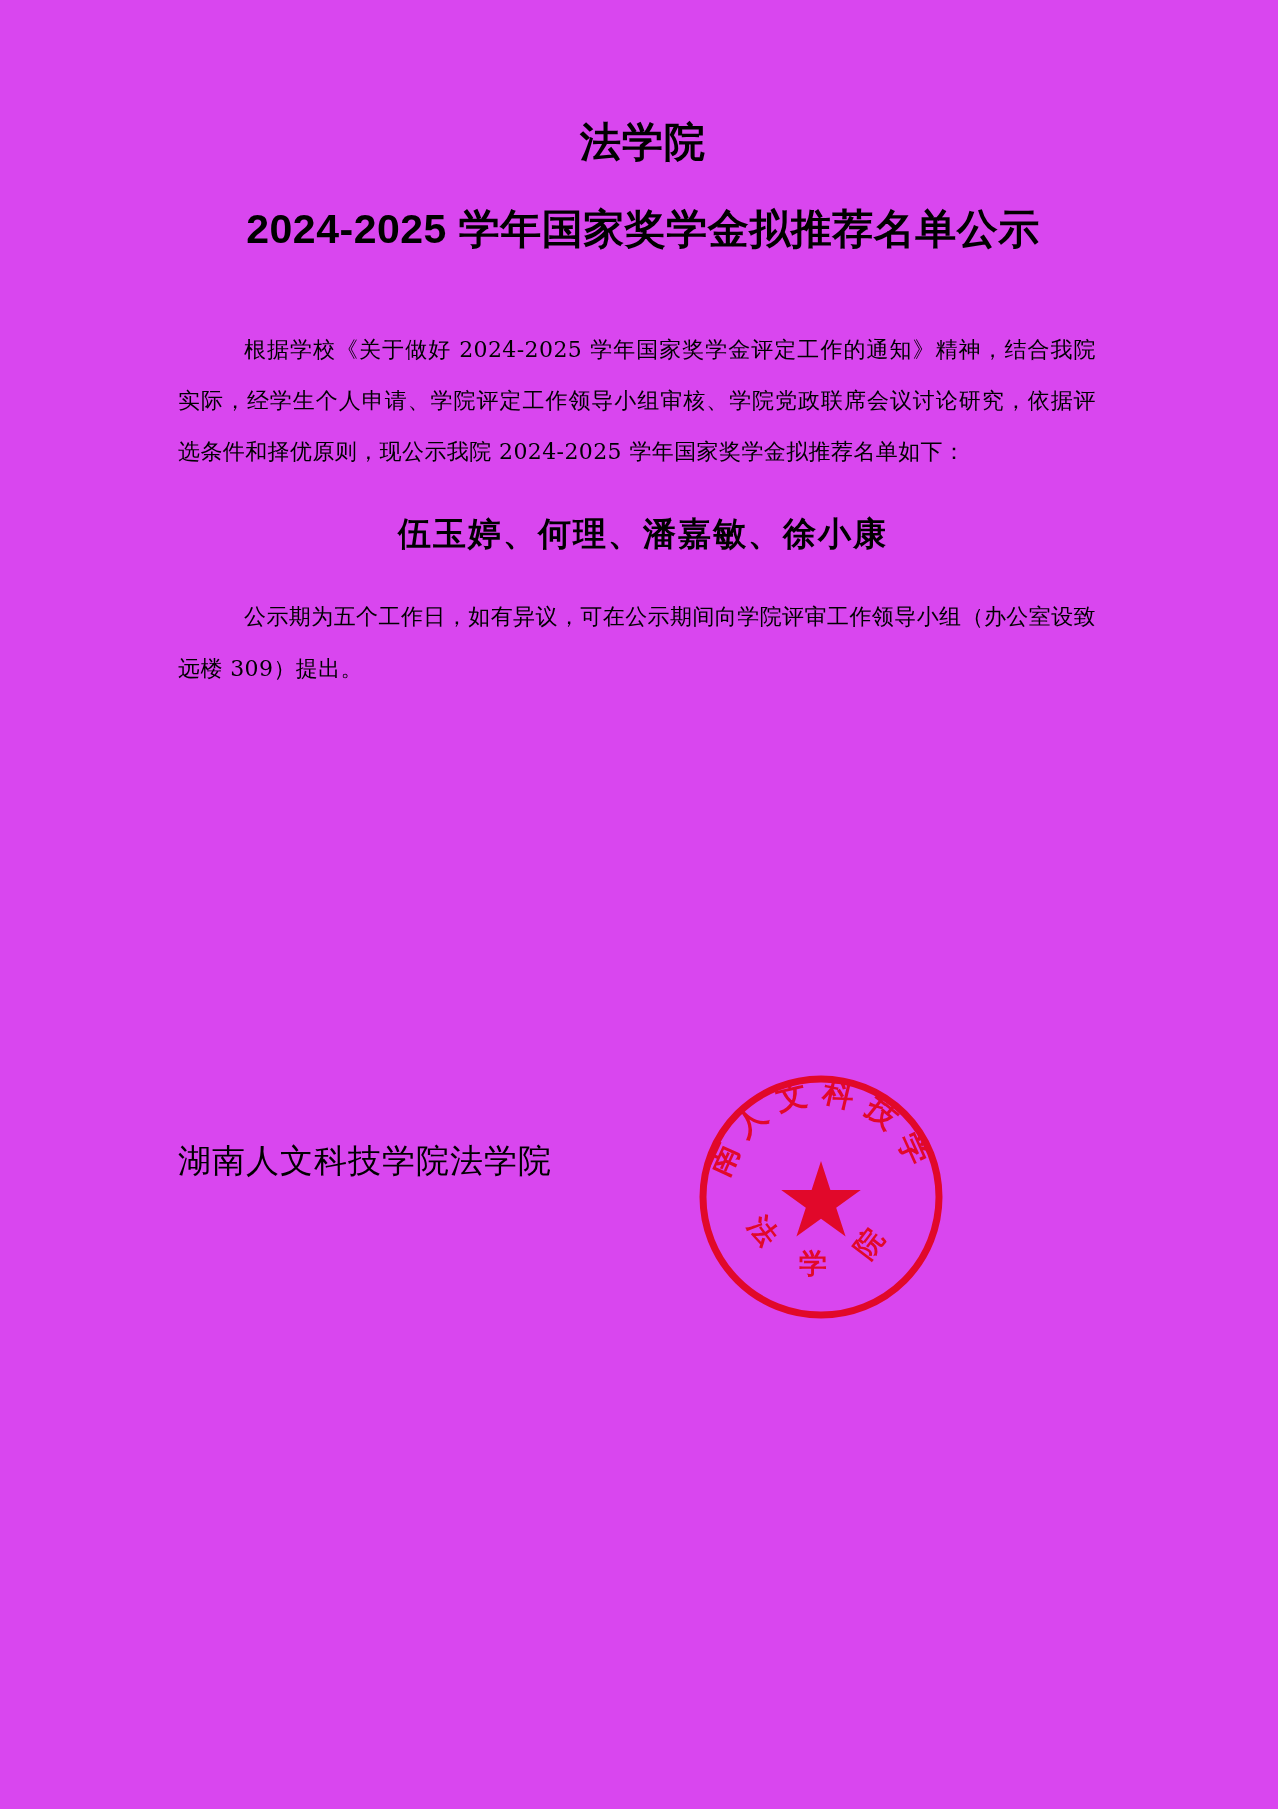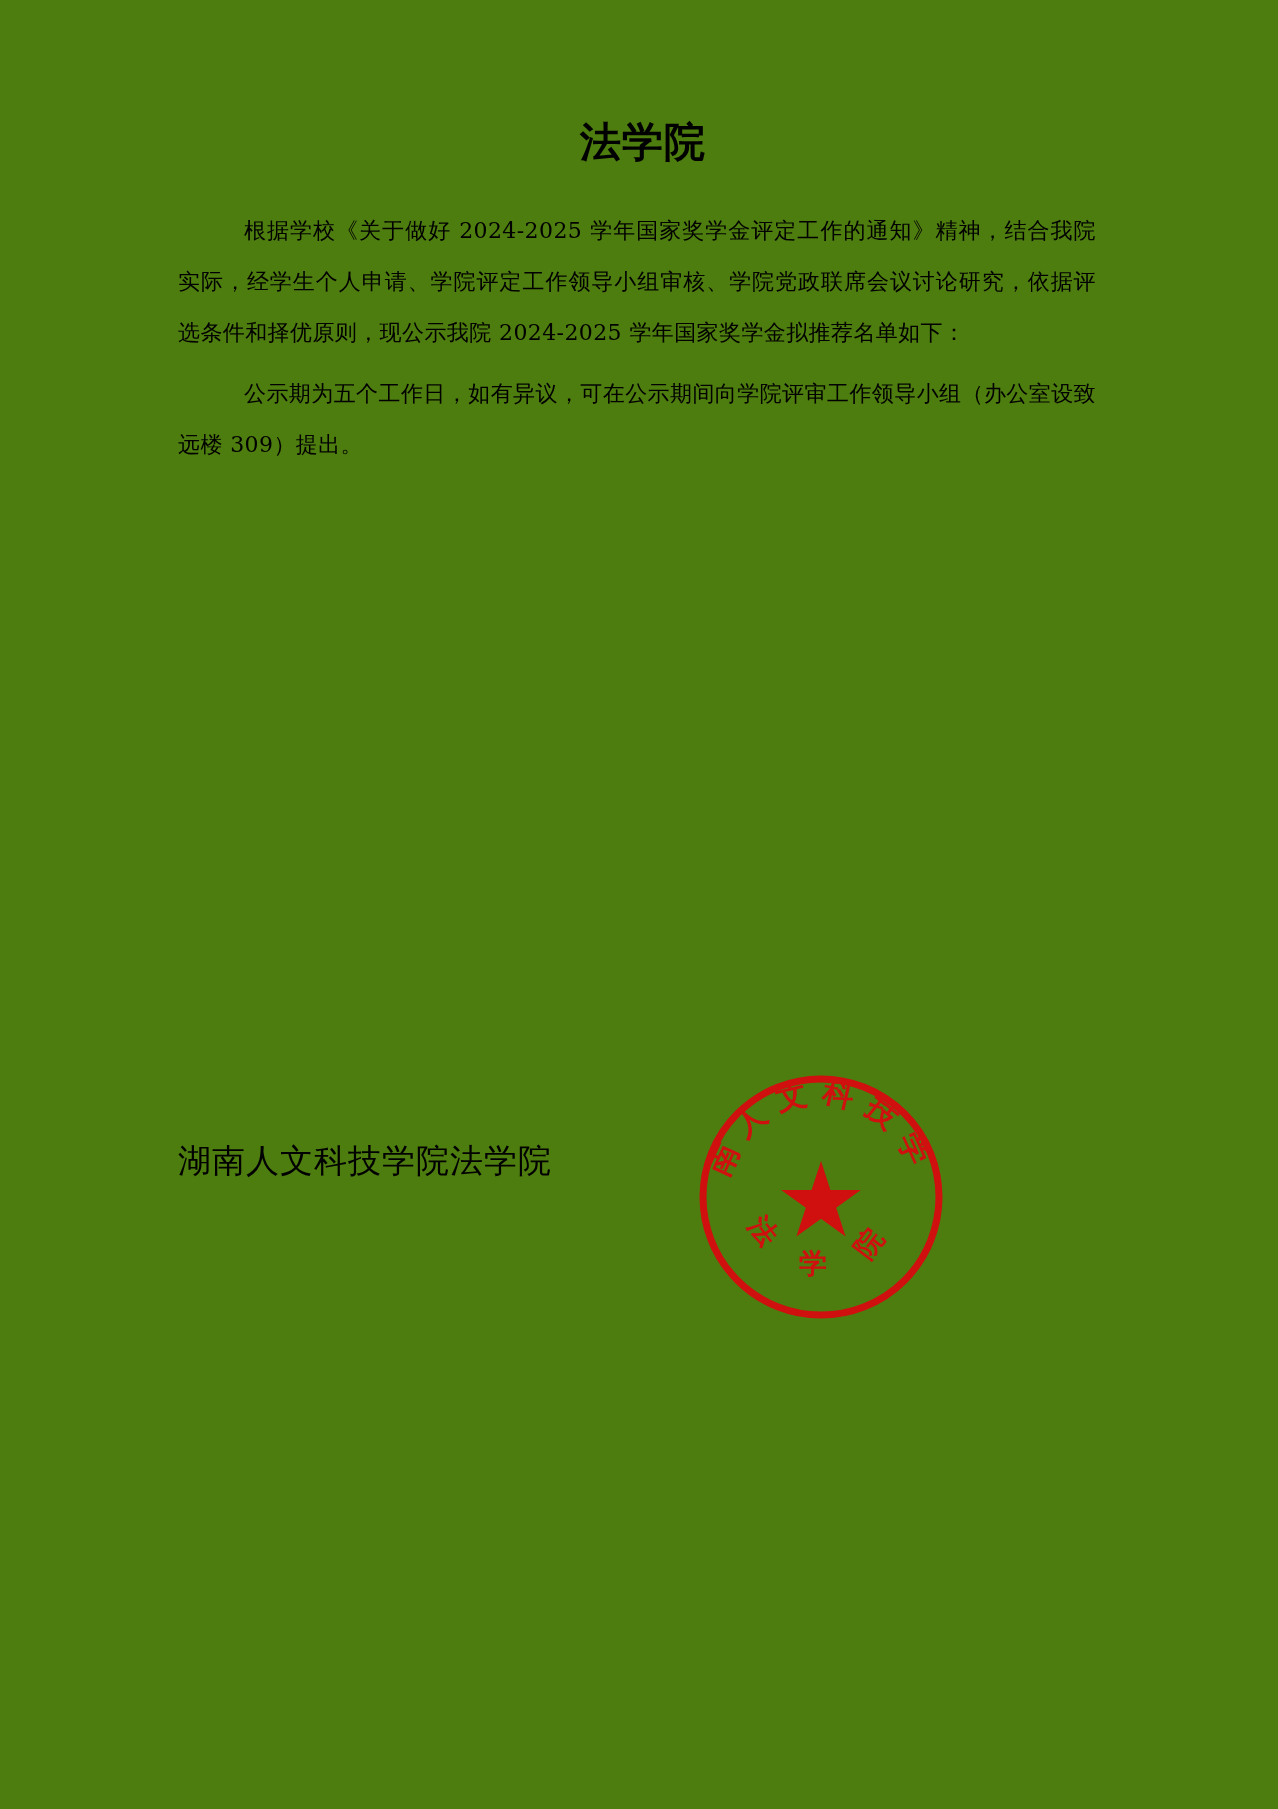--- a/index.html
+++ b/index.html
@@ -14,21 +14,21 @@
     font-family: "DejaVu Serif", "Liberation Serif", serif;
     color: #000000;
     overflow: hidden;
   }
 
   .page {
     position: absolute;
     left: 0; top: 0;
     width: 1278px;
     height: 1809px;
-    background: #4d7c0f;
+    background: #d946ef;
   }
 
   .content {
     position: absolute;
     left: 178px;
     top: 118px;
     width: 930px;
   }
 
   .title-line-1 {
@@ -103,23 +103,25 @@
 </style>
 </head>
 <body>
 
 <div class="page">
 
   <div class="content">
 
     <h1 class="title-line-1">法学院</h1>
 
+    <h1 class="title-line-2">2024-2025 学年国家奖学金拟推荐名单公示</h1>
 
     <p class="para">根据学校《关于做好 2024-2025 学年国家奖学金评定工作的通知》精神，结合我院实际，经学生个人申请、学院评定工作领导小组审核、学院党政联席会议讨论研究，依据评选条件和择优原则，现公示我院 2024-2025 学年国家奖学金拟推荐名单如下：</p>
 
+    <p class="names">伍玉婷、何理、潘嘉敏、徐小康</p>
 
     <p class="para">公示期为五个工作日，如有异议，可在公示期间向学院评审工作领导小组（办公室设致远楼 309）提出。</p>
 
   </div>
 
   <div class="sign-block">
     <p class="sign-org">湖南人文科技学院法学院</p>
   </div>
 
   <div class="seal">

